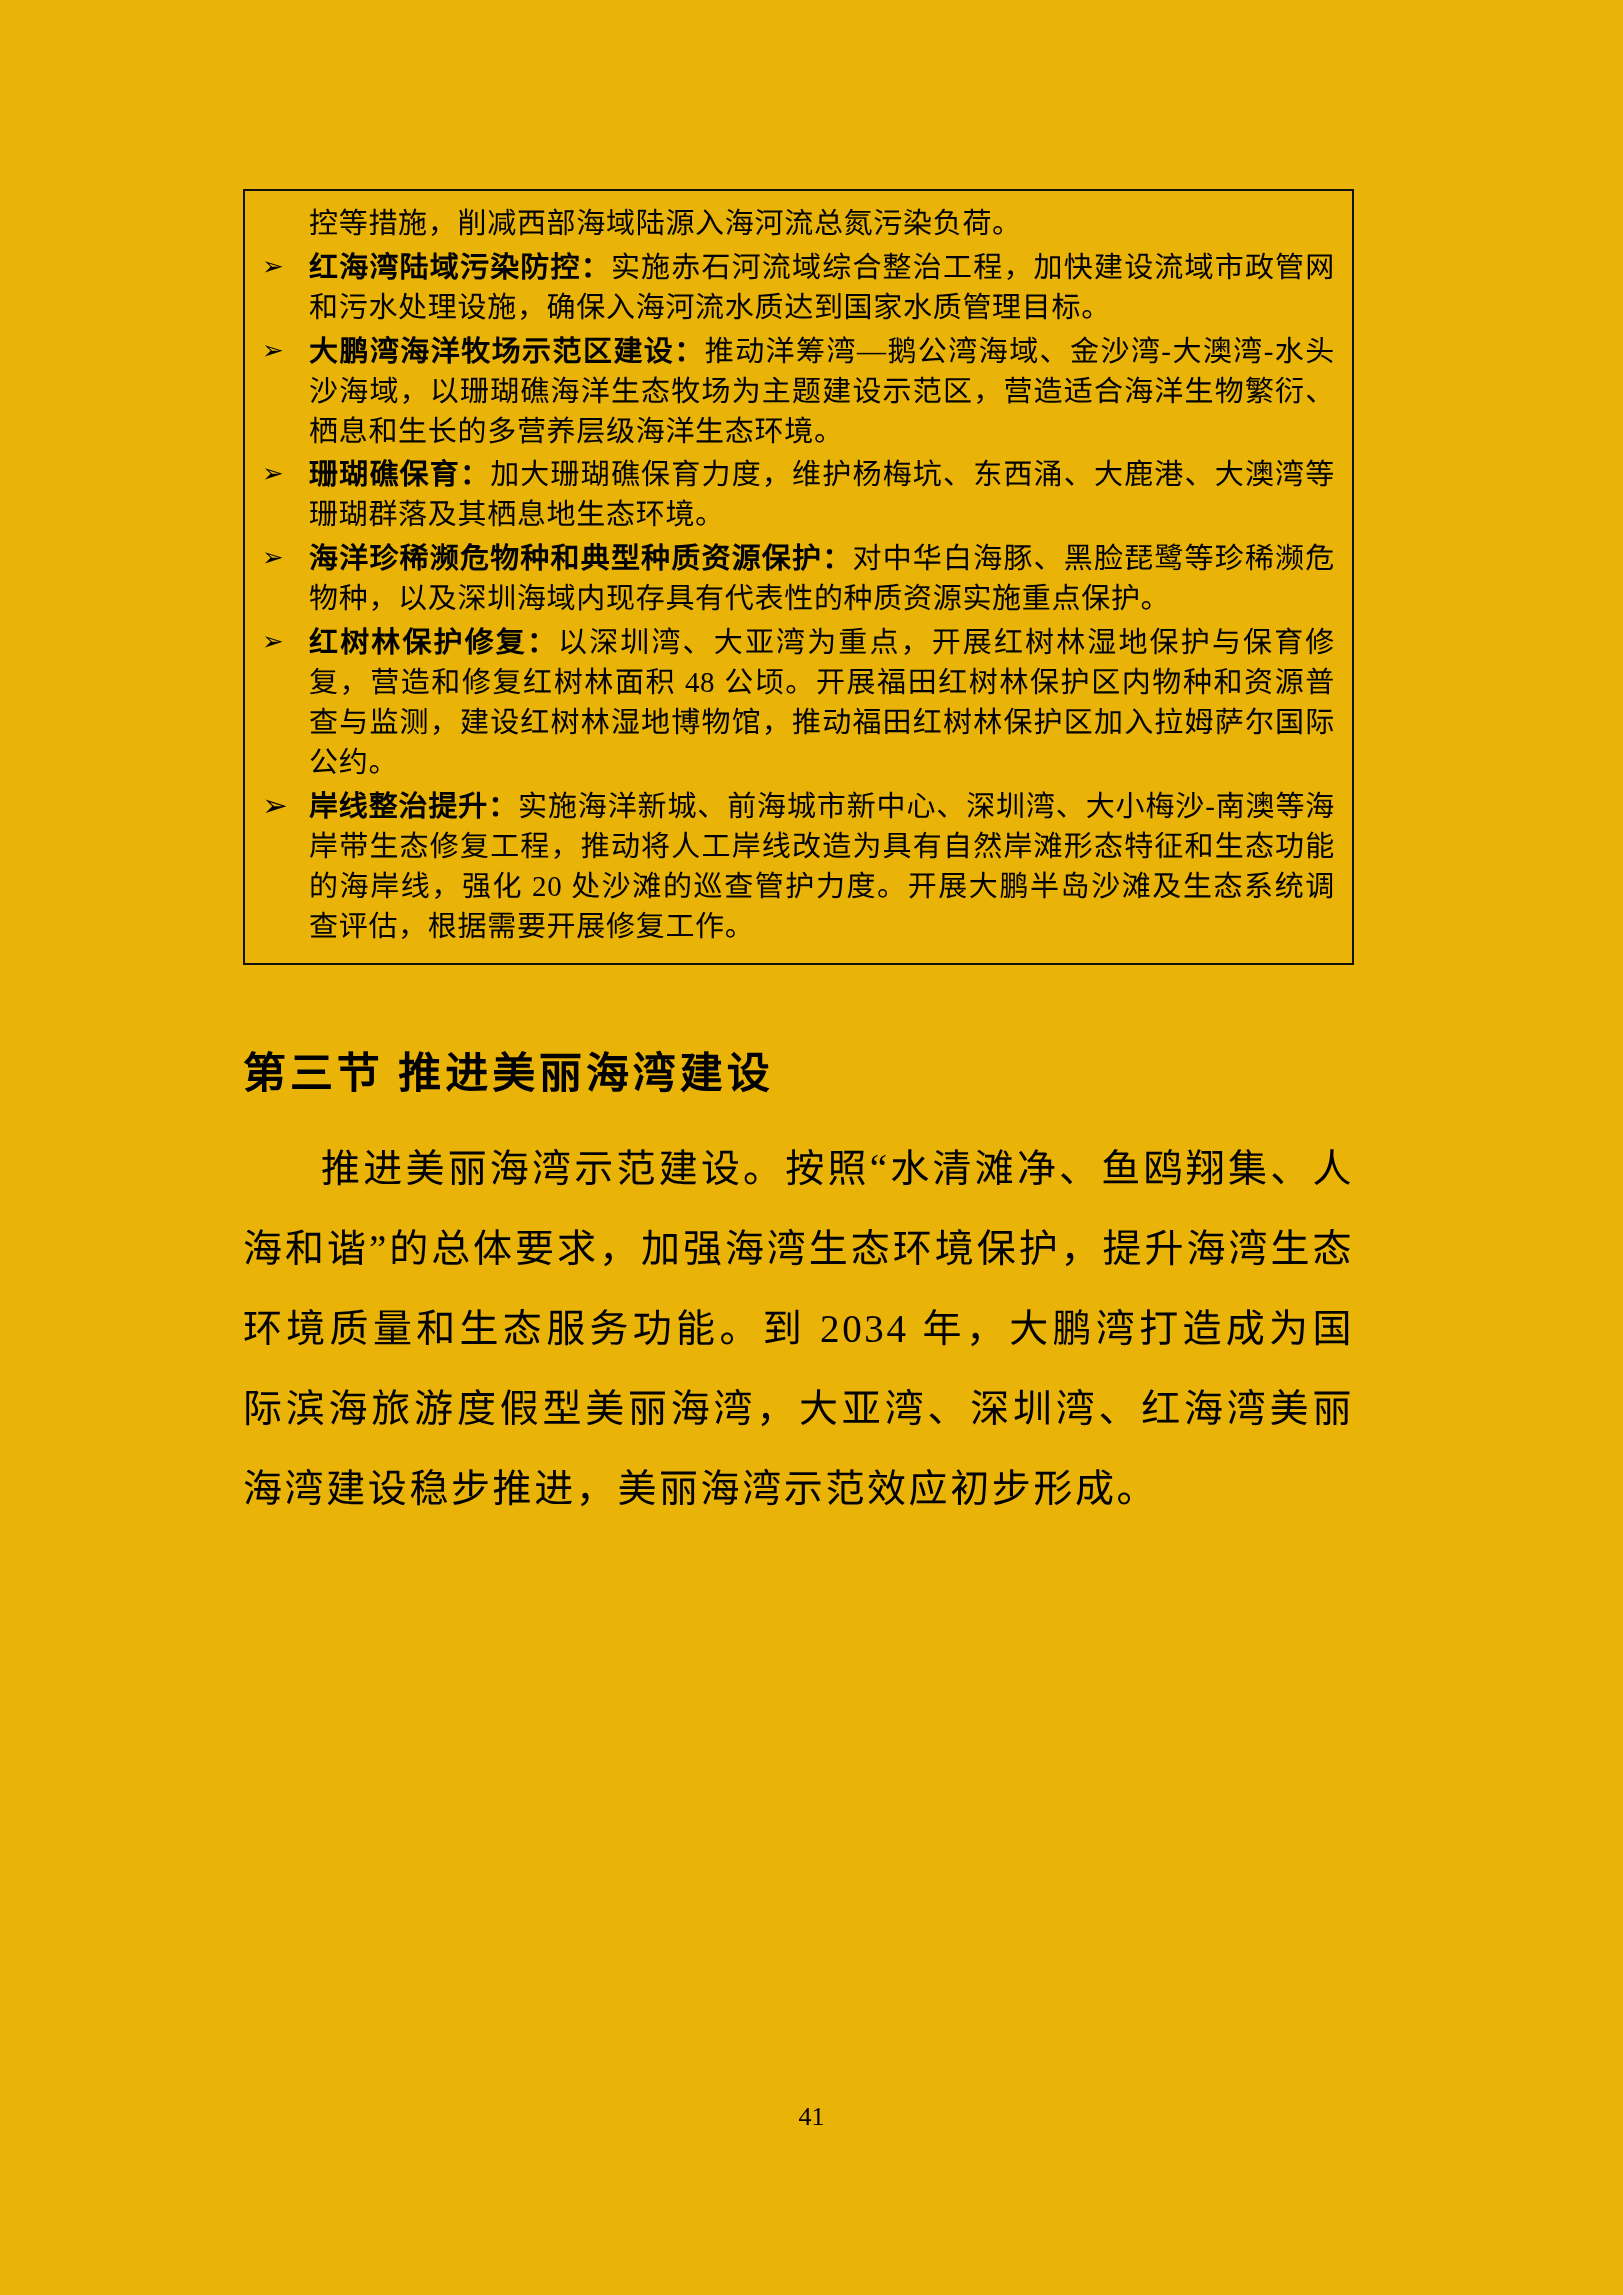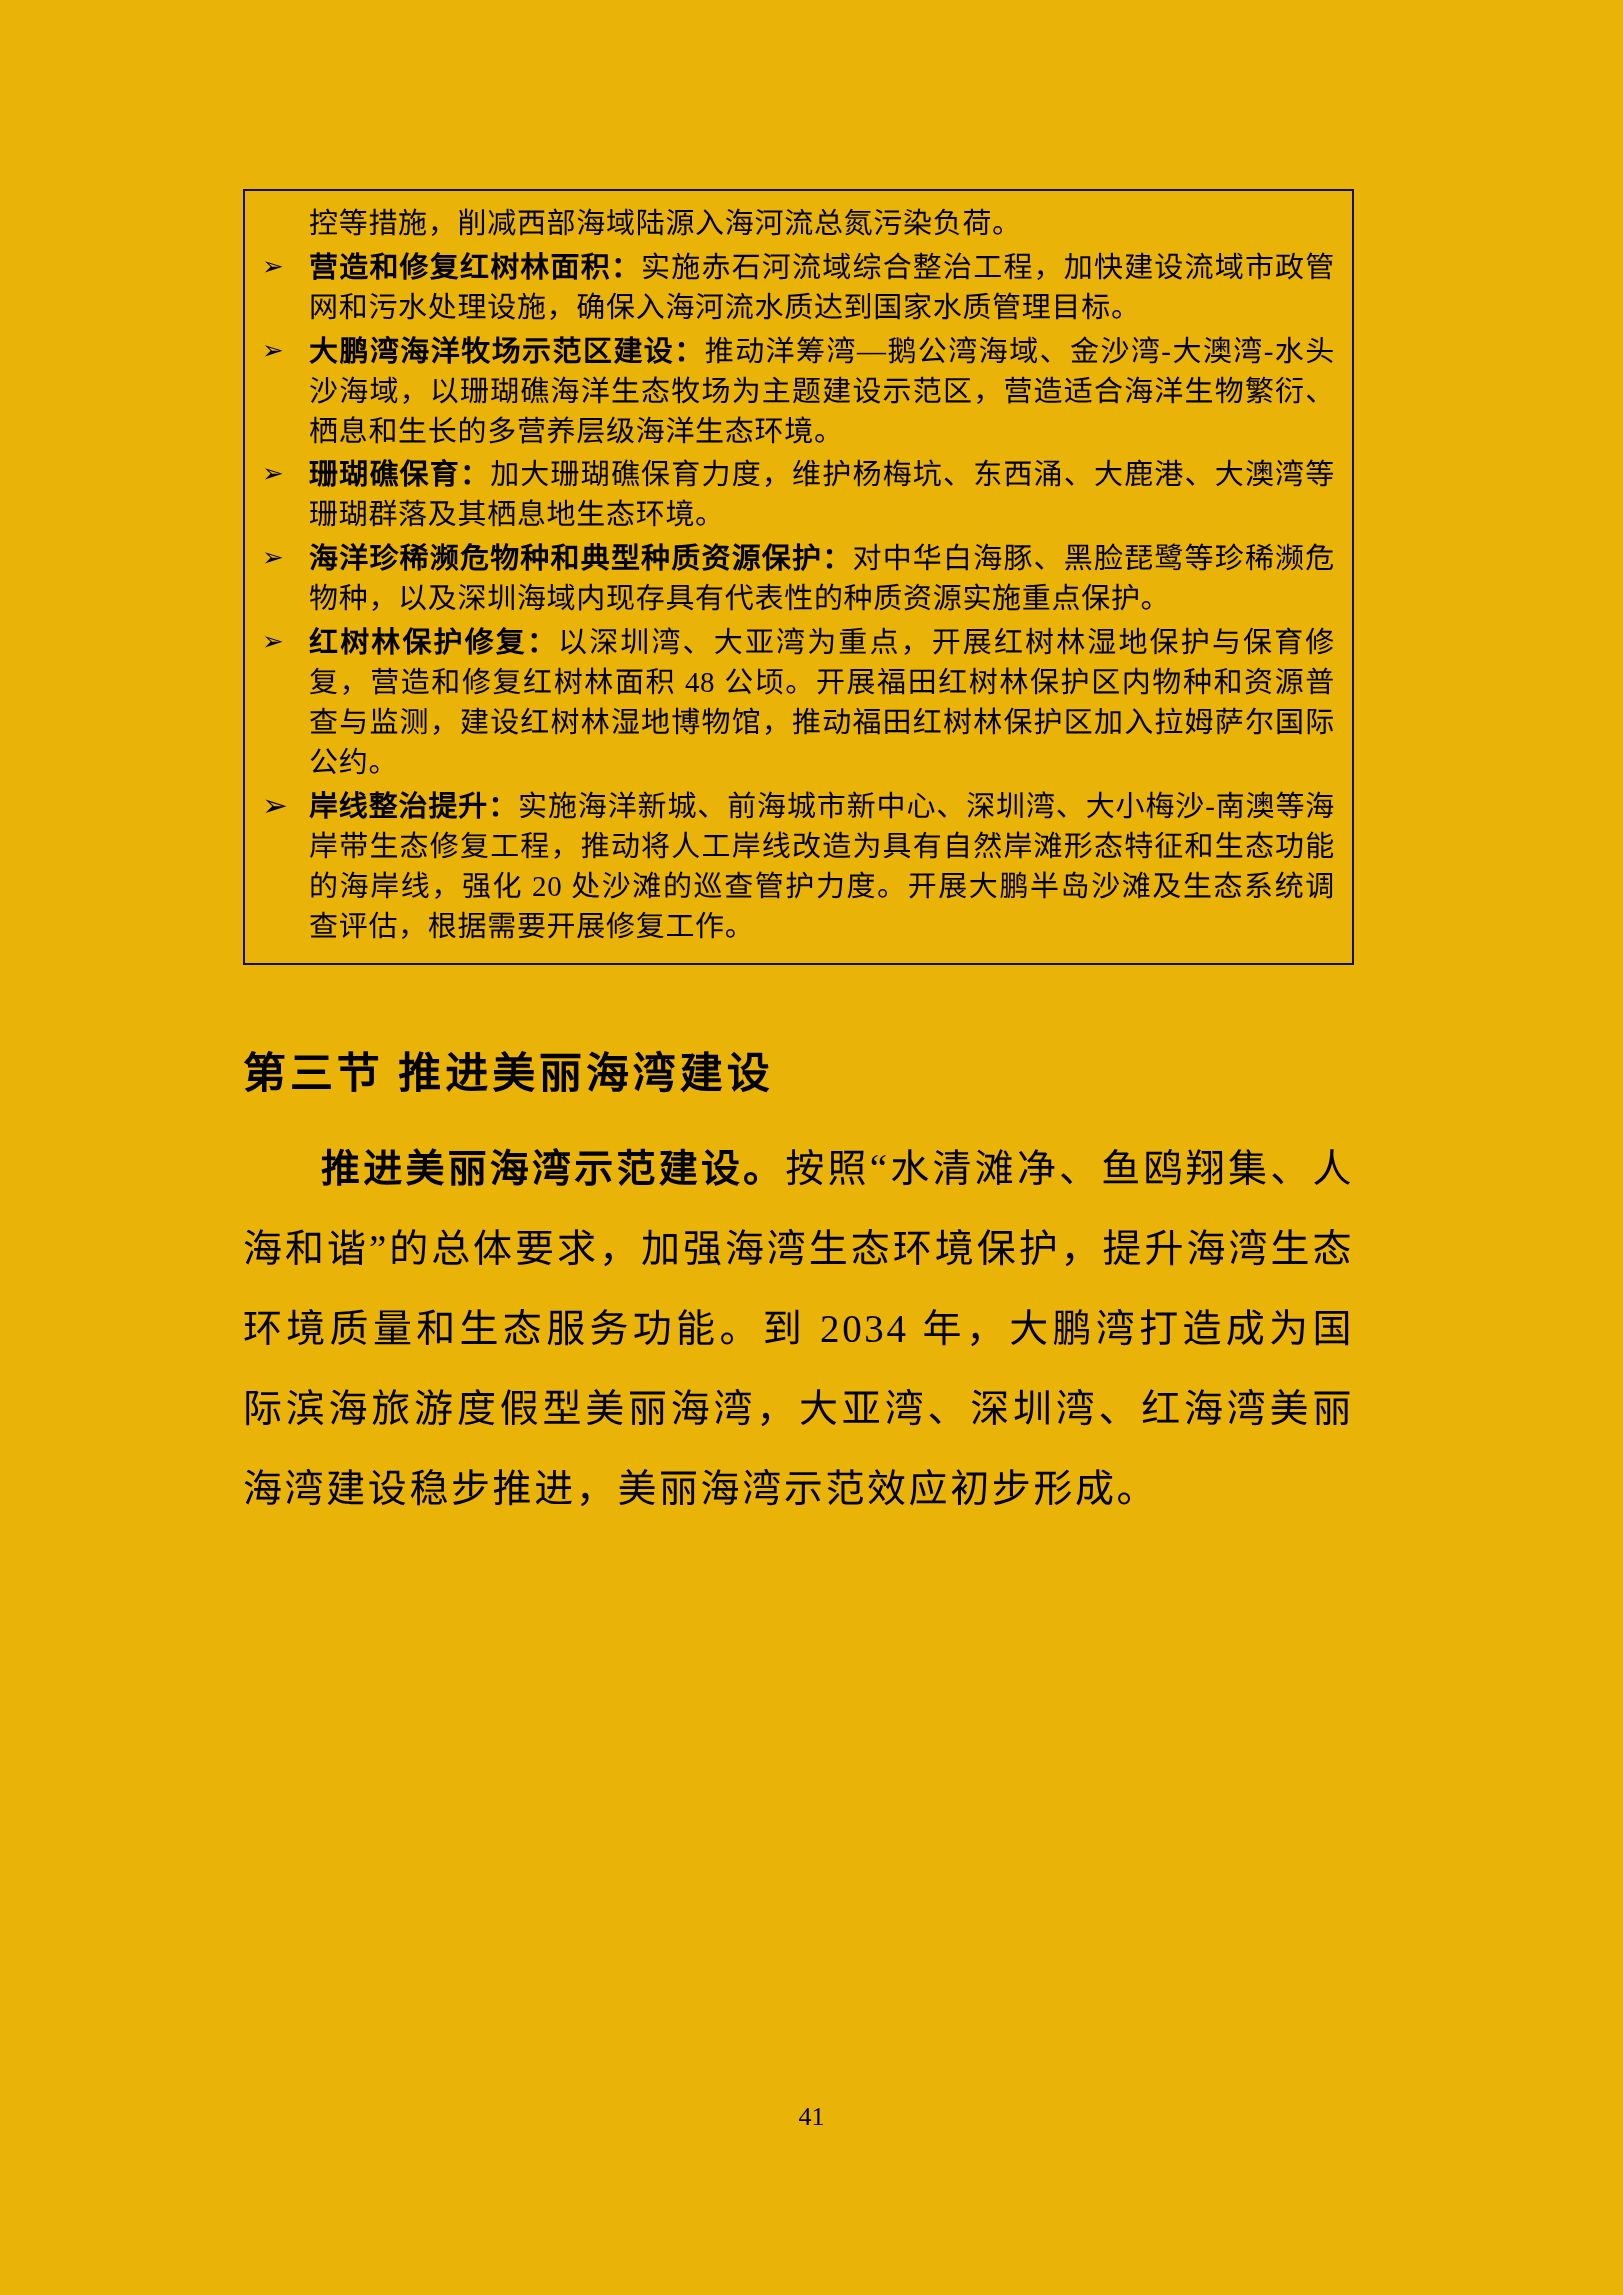--- a/index.html
+++ b/index.html
@@ -70,21 +70,21 @@
   .body-para {
     margin: 0;
     font-size: 39px;
     line-height: 80px;
     letter-spacing: 2.6px;
     text-indent: 2em;
     text-align: justify;
     text-justify: inter-character;
   }
   .para-lead {
-    font-weight: bold;
+    font-weight: normal;
   }
   
   .page-number {
     position: absolute;
     top: 2101px;
     left: 0;
     width: 100%;
     text-align: center;
     font-size: 26px;
     line-height: 31px;
@@ -94,21 +94,21 @@
 <body>
 
 <div class="page">
   <div class="content">
 
     <div class="list-box">
       <div class="box-intro">控等措施，削减西部海域陆源入海河流总氮污染负荷。</div>
 
       <div class="box-item">
         <span class="box-marker">➢</span>
-        <div class="box-text"><span class="box-label">营造和修复红树林面积：</span><span>实施赤石河流域综合整治工程，加快建设流域市政管网和污水处理设施，确保入海河流水质达到国家水质管理目标。</span></div>
+        <div class="box-text"><span class="box-label">红海湾陆域污染防控：</span><span>实施赤石河流域综合整治工程，加快建设流域市政管网和污水处理设施，确保入海河流水质达到国家水质管理目标。</span></div>
       </div>
 
       <div class="box-item">
         <span class="box-marker">➢</span>
         <div class="box-text"><span class="box-label">大鹏湾海洋牧场示范区建设：</span><span>推动洋筹湾—鹅公湾海域、金沙湾-大澳湾-水头沙海域，以珊瑚礁海洋生态牧场为主题建设示范区，营造适合海洋生物繁衍、栖息和生长的多营养层级海洋生态环境。</span></div>
       </div>
 
       <div class="box-item">
         <span class="box-marker">➢</span>
         <div class="box-text"><span class="box-label">珊瑚礁保育：</span><span>加大珊瑚礁保育力度，维护杨梅坑、东西涌、大鹿港、大澳湾等珊瑚群落及其栖息地生态环境。</span></div>

